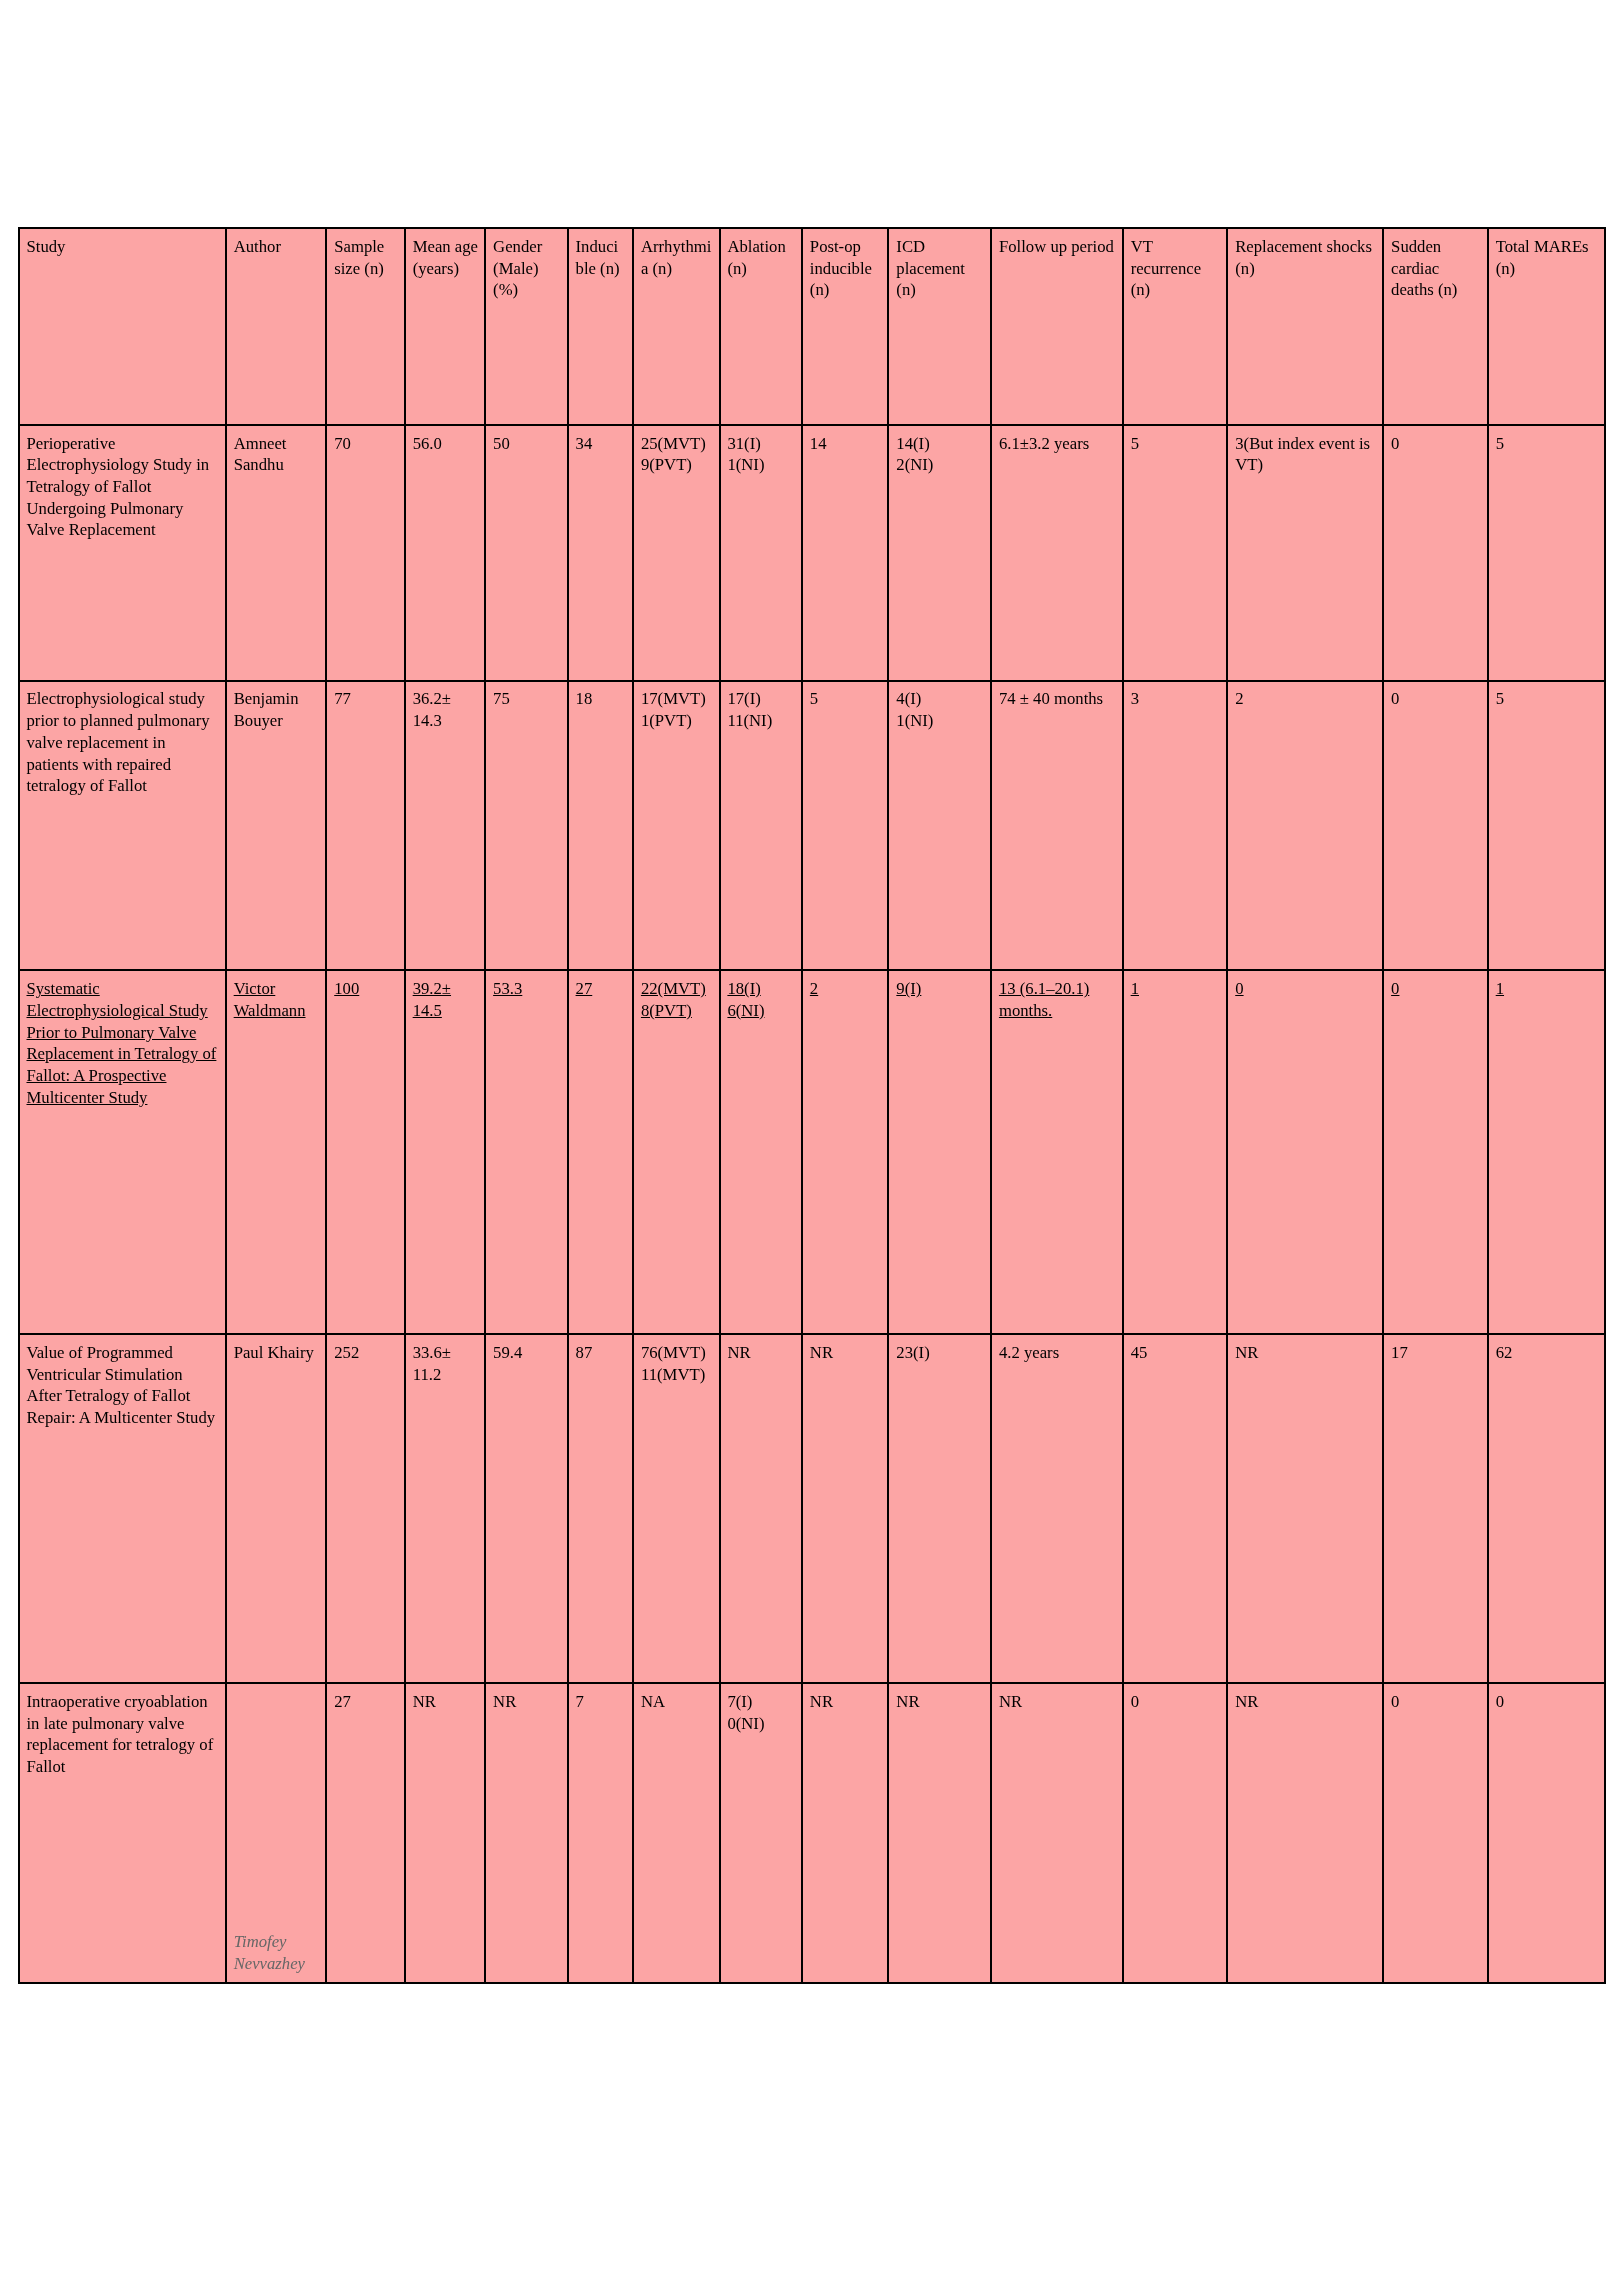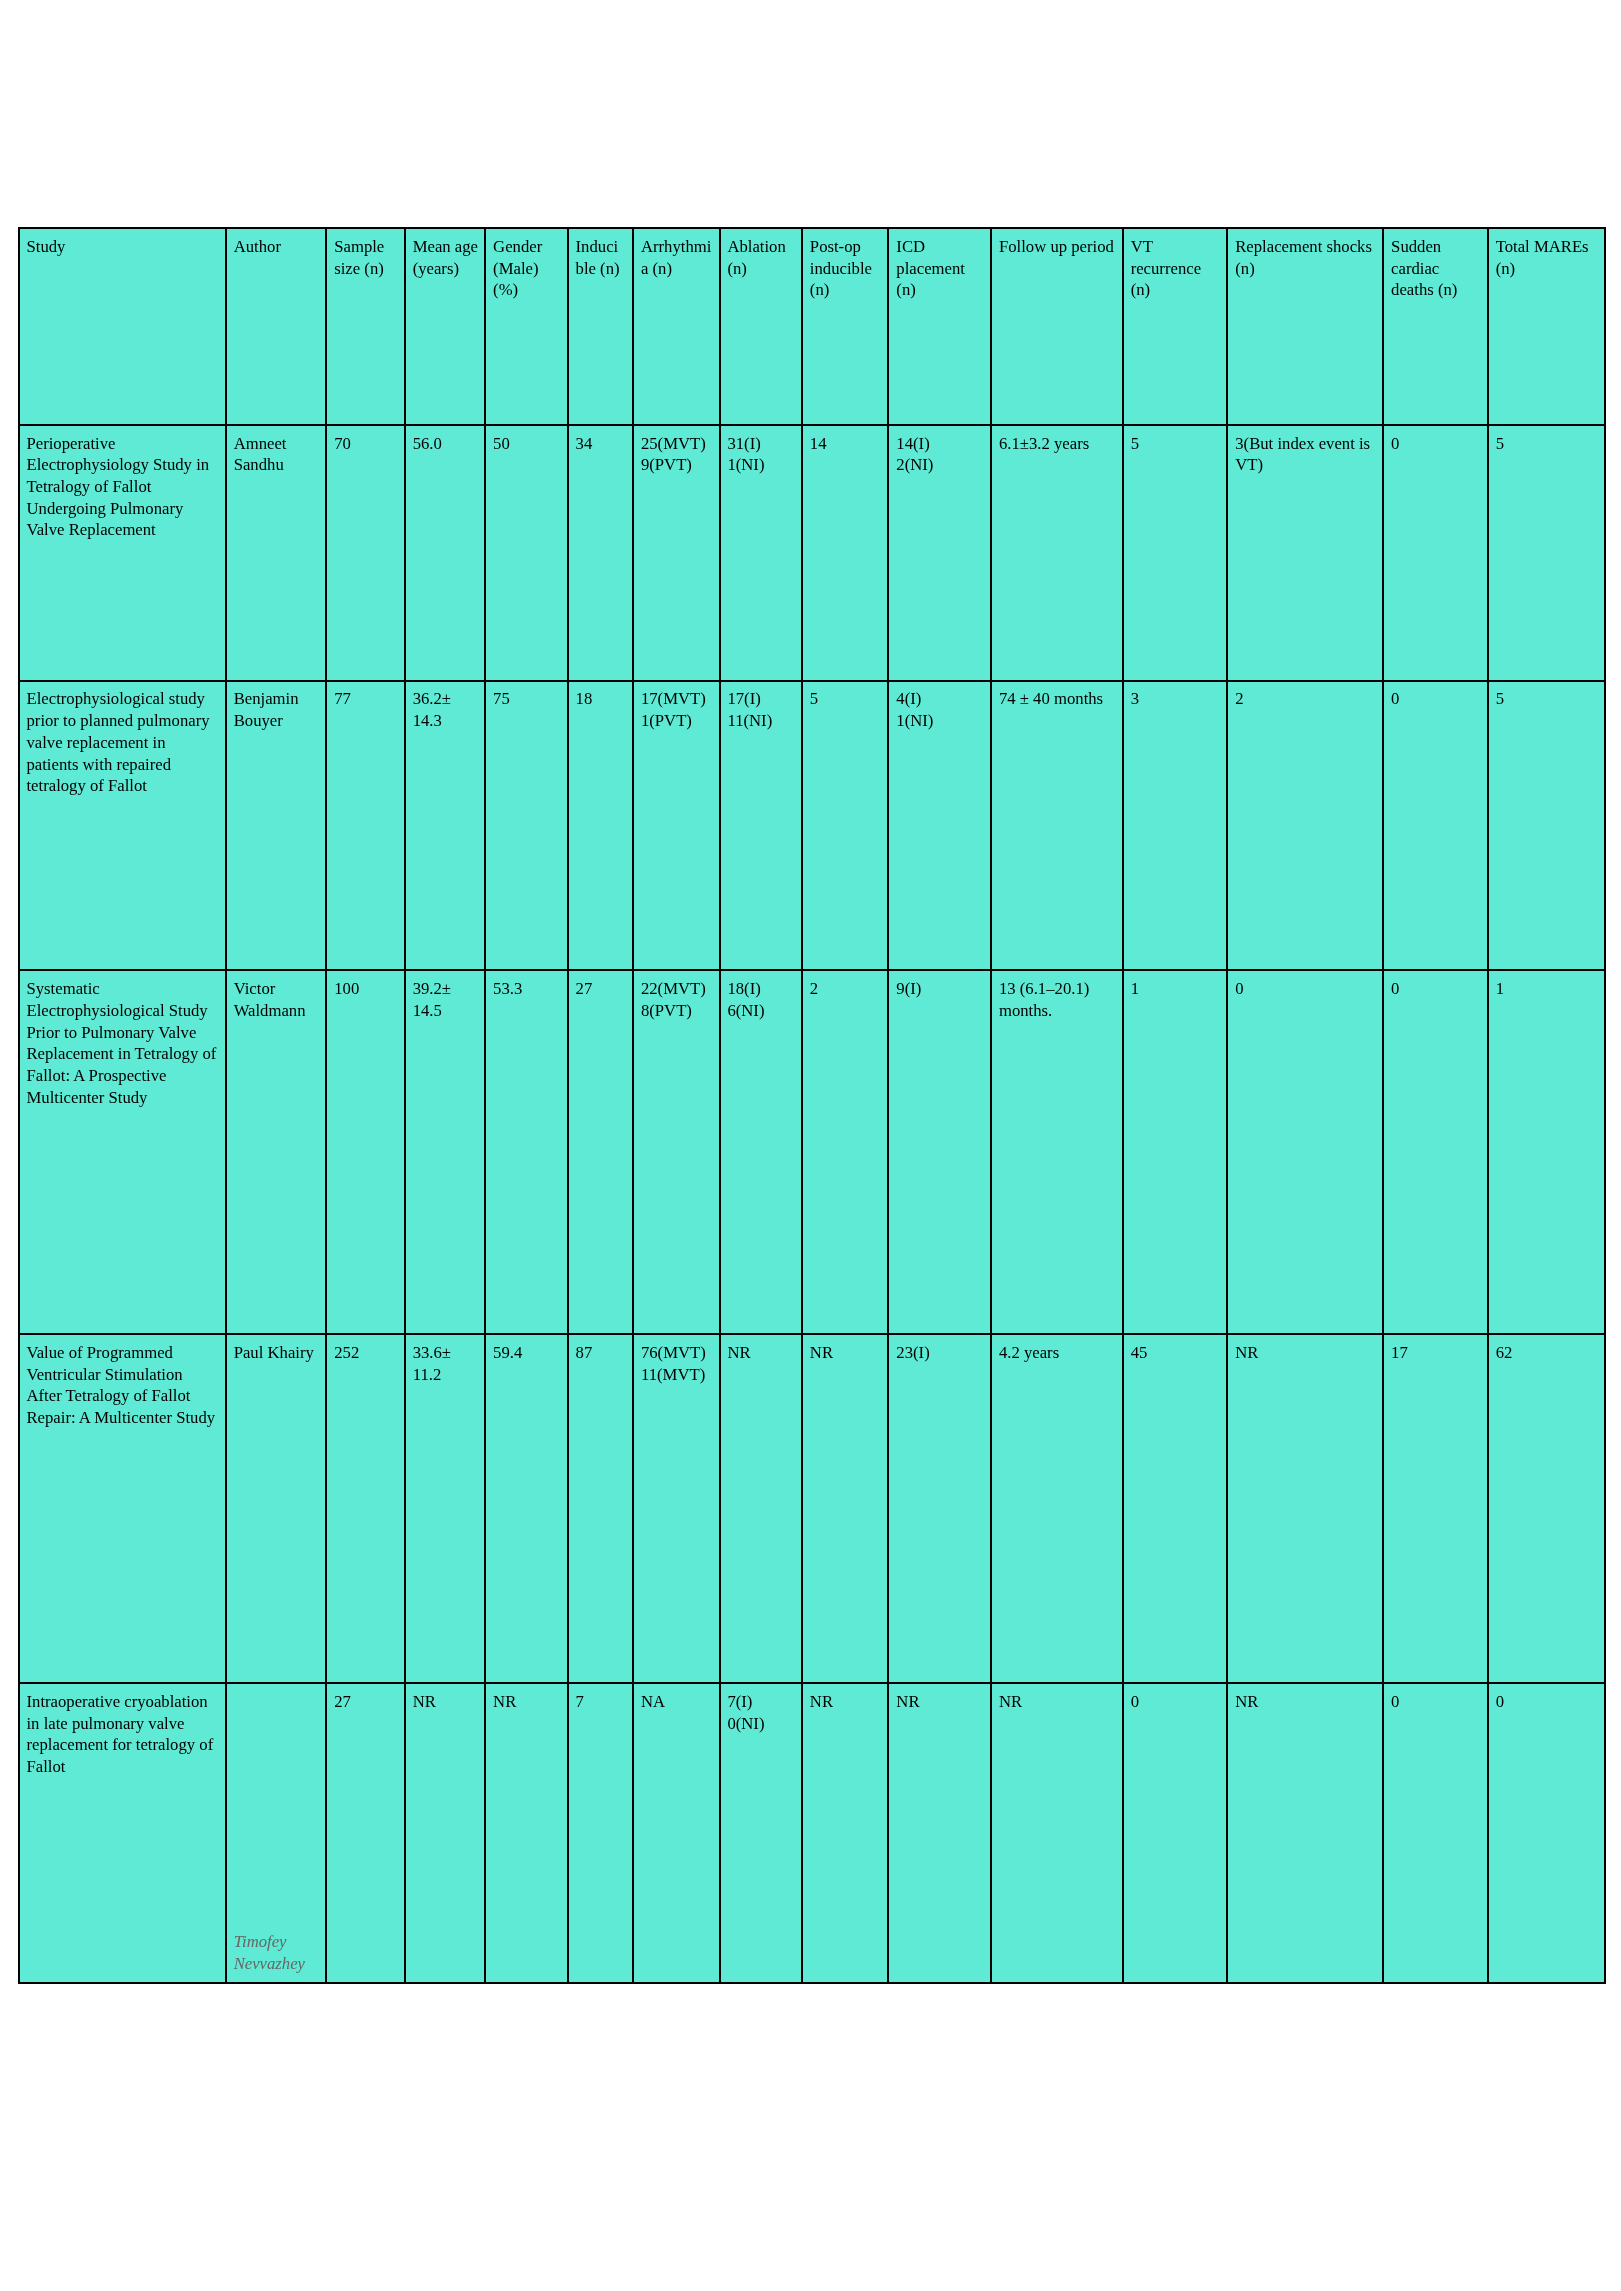--- a/index.html
+++ b/index.html
@@ -25,21 +25,21 @@
   .table-wrap {
     position: absolute;
     left: 17.6px;
     top: 227px;
     width: 1588px;
   }
   table.data-table {
     border-collapse: collapse;
     table-layout: fixed;
     width: 1588px;
-    background: #5eead4;
+    background: #fca5a5;
   }
   table.data-table td,
   table.data-table th {
     border: 2px solid #000000;
     vertical-align: top;
     padding: 6.9px 5.9px 6.9px 6.9px;
     font-size: 16.7px;
     line-height: 1.30;
     font-family: "Liberation Serif", serif;
     font-weight: normal;
@@ -87,21 +87,21 @@
   col.c-postop  { width: 86px; }
   col.c-icd     { width: 102px; }
   col.c-follow  { width: 131px; }
   col.c-vtrec   { width: 104px; }
   col.c-shocks  { width: 155px; }
   col.c-sudden  { width: 104px; }
   col.c-mares   { width: 116px; }
 
   .r1 td { height: 240px; }
   .r2 td { height: 274px; }
-  .r3 td { height: 348px; }
+  .r3 td { height: 348px; text-decoration: underline; }
   .r4 td { height: 333px; margin-left: 34px; }
   .r5 td { height: 284px; }
 </style>
 </head>
 <body>
 
 <div class="page">
   <div class="table-wrap">
     <table class="data-table">
       <colgroup>

